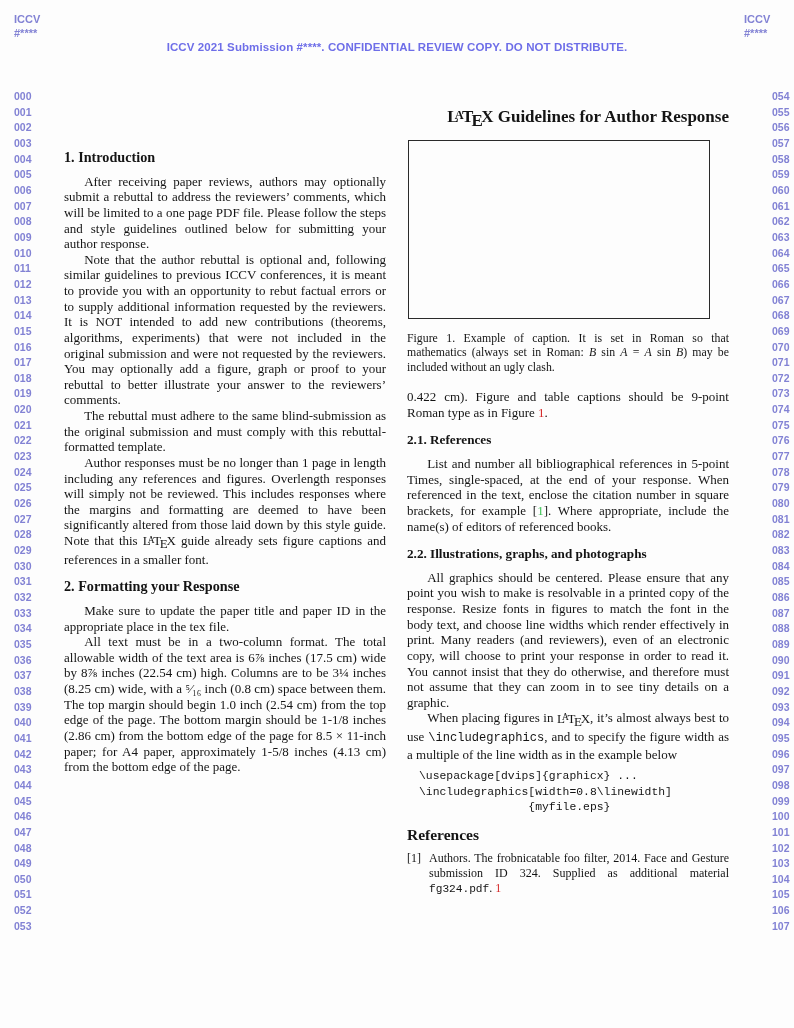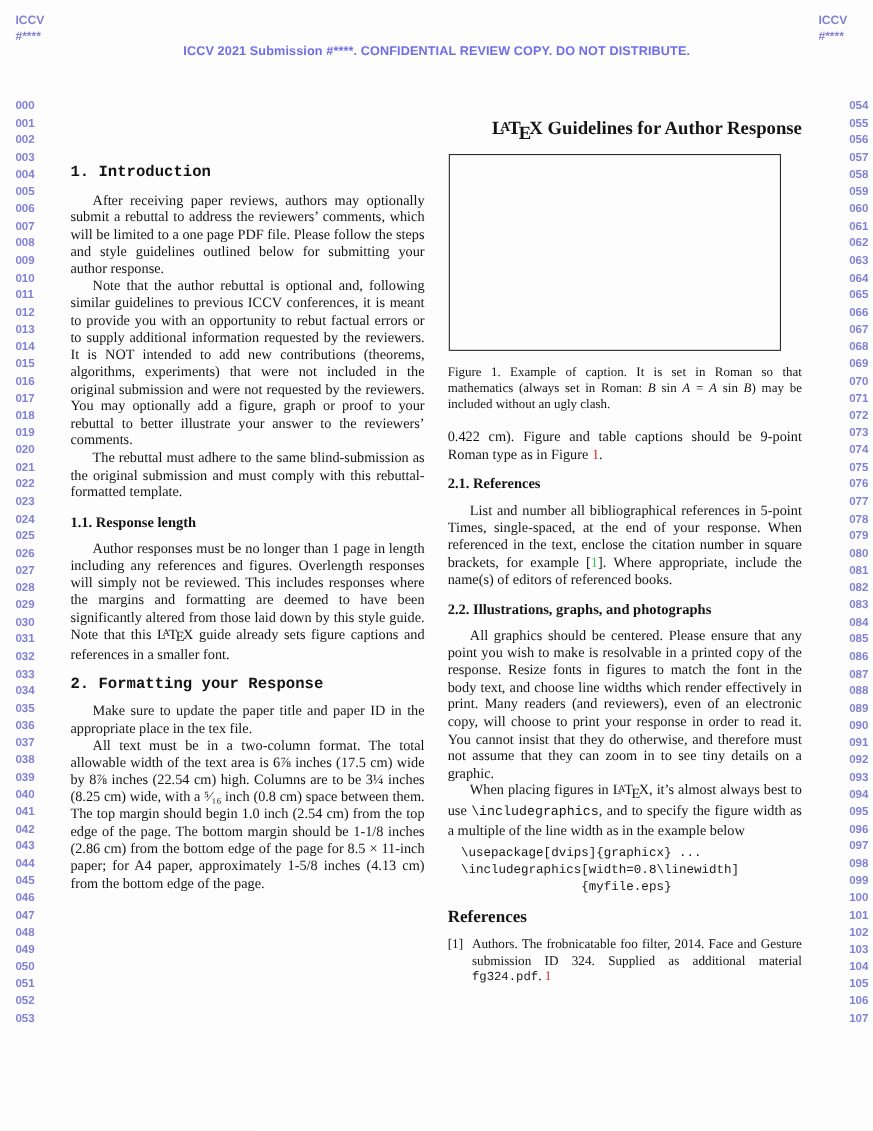--- a/index.html
+++ b/index.html
@@ -37,21 +37,21 @@
     font-size:17px;font-weight:bold;
   }
   .col{
     position:absolute;top:138px;width:322px;
     font-size:13px;line-height:15.62px;text-align:justify;
   }
   .col-left{left:64px;} .col-right{left:407px;}
   .col p{margin:0;text-indent:1.55em;}
   .col p.noindent{text-indent:0;}
   h2,h3{text-align:left;text-indent:0;font-weight:bold;}
-  h2{font-size:14.2px;margin:12px 0 8px;font-family:Liberation Mono, monospace;}
+  h2{font-size:14.2px;margin:12px 0 8px;}
   h3{font-size:13.2px;margin:12px 0 8px;}
   .figure-box{width:300px;height:177px;border:1px solid #2a2a2a;margin:2px 0 12px 1px;background:#fdfdfd;}
   .caption{font-size:11.8px;line-height:14.4px;text-align:justify;margin:0 0 15px 0;}
   .code{
     font-family:"Liberation Mono","DejaVu Sans Mono",monospace;
     font-size:11.4px;line-height:15.4px;white-space:pre;text-align:left;
     margin:7px 0 4px 12px;
   }
   .refs-heading{font-size:15.5px;font-weight:bold;margin:11px 0 9px;}
   .ref-item{font-size:12px;line-height:14.7px;position:relative;padding-left:22px;text-align:justify;}
@@ -194,21 +194,20 @@
       <div>107</div>
     </div>
 
   <div class="title"><span class="lx">L<span class="a">A</span>T<span class="e">E</span>X</span><span> Guidelines for Author Response</span></div>
 
   <div class="col col-left">
     <h2>1. Introduction</h2>
     <p><span>After receiving paper reviews, authors may optionally submit a rebuttal to address the reviewers’ comments, which will be limited to a </span><span class="rs-b">one page</span><span> PDF file. Please follow the steps and style guidelines outlined below for submitting your author response.</span></p>
     <p><span>Note that the author rebuttal is optional and, following similar guidelines to previous ICCV conferences, it is meant to provide you with an opportunity to rebut factual errors or to supply additional information requested by the reviewers. It is NOT intended to add new contributions (theorems, algorithms, experiments) that were not included in the original submission and were not requested by the reviewers. You may optionally add a figure, graph or proof to your rebuttal to better illustrate your answer to the reviewers’ comments.</span></p>
     <p><span>The rebuttal must adhere to the same blind-submission as the original submission and must comply with this rebuttal-formatted template.</span></p>
-    <h3>1.1. Response length</h3>
     <p><span>Author responses must be no longer than 1 page in length including any references and figures. Overlength responses will simply not be reviewed. This includes responses where the margins and formatting are deemed to have been significantly altered from those laid down by this style guide. Note that this </span><span class="lx">L<span class="a">A</span>T<span class="e">E</span>X</span><span> guide already sets figure captions and references in a smaller font.</span></p>
     <h2>2. Formatting your Response</h2>
     <p><span class="rs-b">Make sure to update the paper title and paper ID in the appropriate place in the tex file.</span></p>
     <p><span>All text must be in a two-column format. The total allowable width of the text area is 6⅞ inches (17.5 cm) wide by 8⅞ inches (22.54 cm) high. Columns are to be 3¼ inches (8.25 cm) wide, with a ⁵⁄₁₆ inch (0.8 cm) space between them. The top margin should begin 1.0 inch (2.54 cm) from the top edge of the page. The bottom margin should be 1-1/8 inches (2.86 cm) from the bottom edge of the page for 8.5 × 11-inch paper; for A4 paper, approximately 1-5/8 inches (4.13 cm) from the bottom edge of the page.</span></p>
   </div>
 
   <div class="col col-right">
     <div class="figure-box"></div>
     <div class="caption"><span>Figure 1. Example of caption. It is set in Roman so that mathematics (always set in Roman: </span><span class="rs-i">B</span><span> sin </span><span class="rs-i">A</span><span> = </span><span class="rs-i">A</span><span> sin </span><span class="rs-i">B</span><span>) may be included without an ugly clash.</span></div>
     <p class="noindent"><span>0.422 cm). Figure and table captions should be 9-point Roman type as in Figure </span><span class="rs-red">1</span><span>.</span></p>

